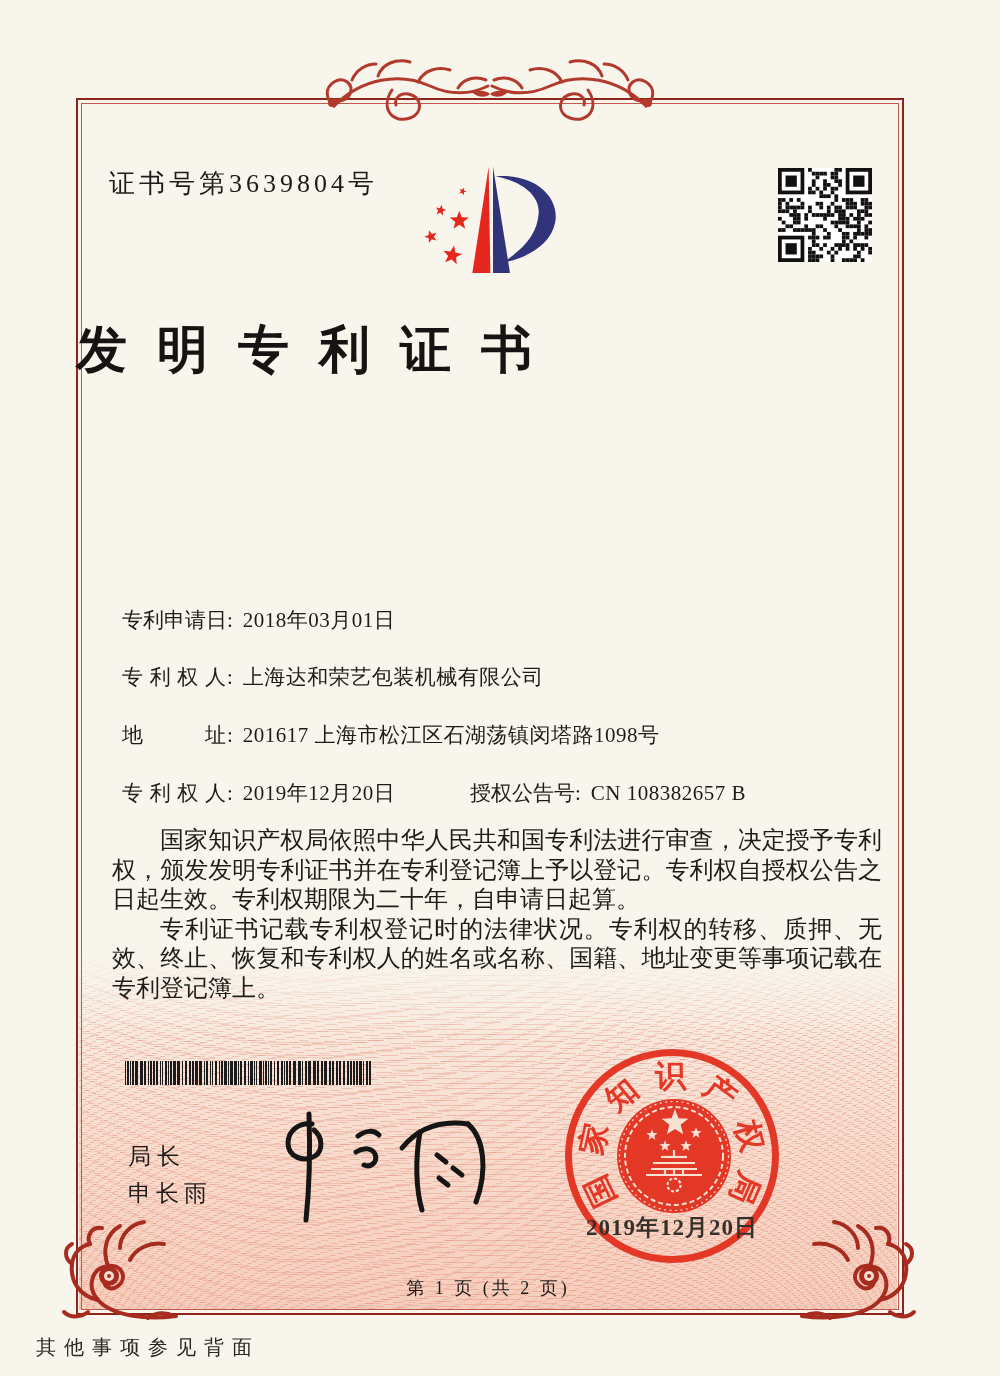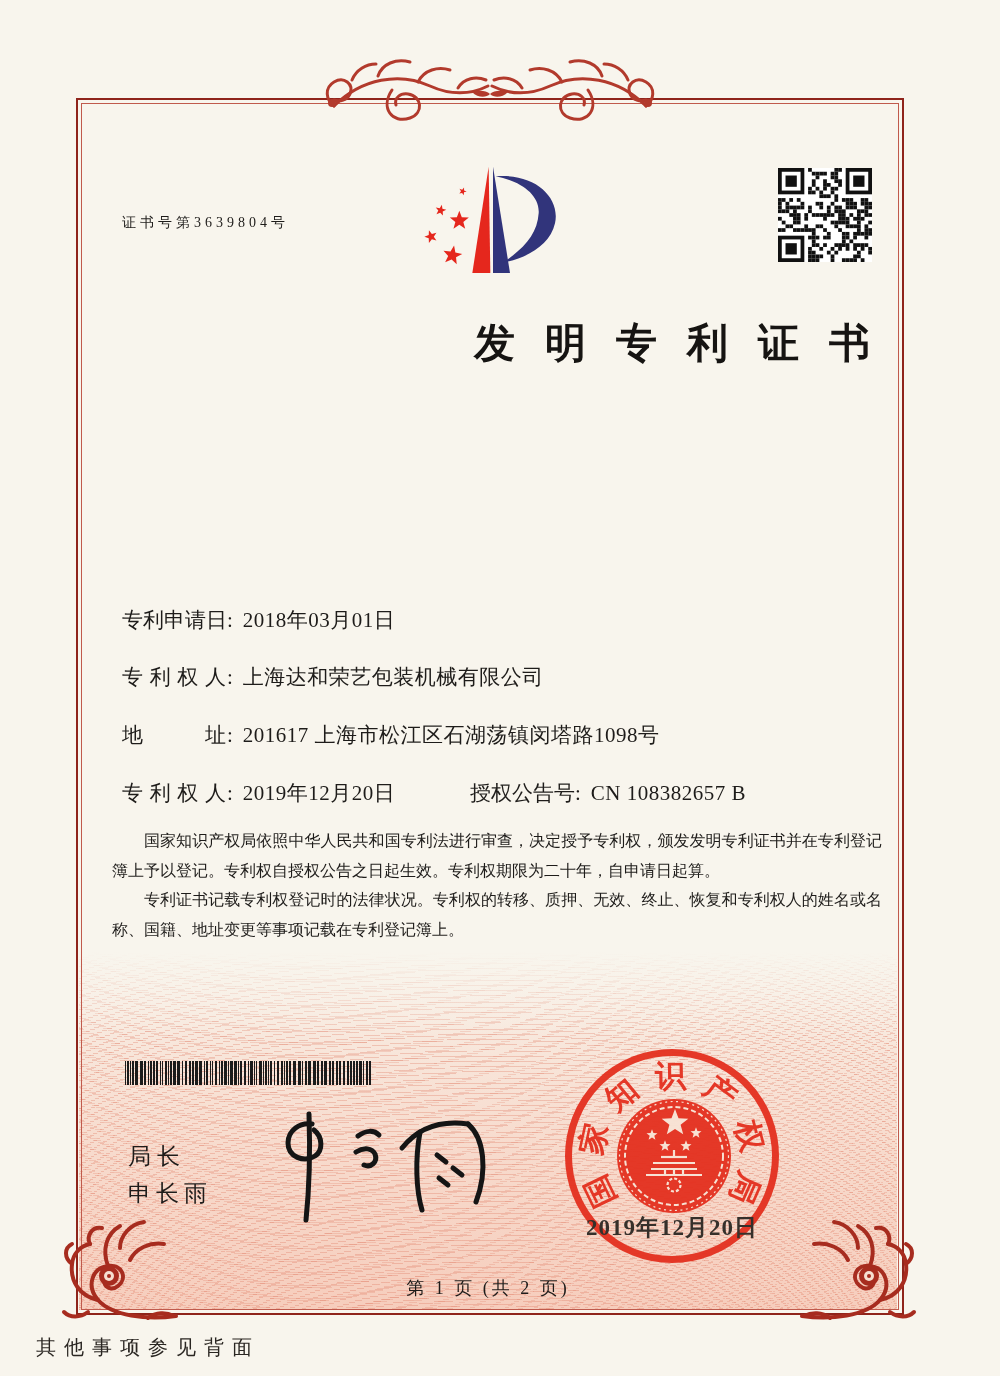--- a/index.html
+++ b/index.html
@@ -13,32 +13,32 @@
     border:2px solid #8f241b;z-index:1;}
   .frame::after{content:"";position:absolute;inset:3px;border:1px solid #c05a4c;}
   
   .guilloche{position:absolute;left:79px;top:952px;width:818px;height:358px;z-index:0;
     background:
       linear-gradient(180deg, rgba(248,245,237,1) 0%, rgba(248,245,237,0) 24%),
       repeating-radial-gradient(140% 90% at 50% 165%, rgba(220,110,85,0.30) 0 1px, rgba(255,255,255,0) 1px 6px),
       repeating-radial-gradient(120% 85% at 28% 175%, rgba(220,110,85,0.22) 0 1px, rgba(255,255,255,0) 1px 7px),
       linear-gradient(180deg, rgba(250,228,215,0.25) 0%, rgba(247,210,194,0.75) 55%, rgba(246,203,186,0.95) 100%);
   }
-  .cert-no{position:absolute;left:122px;top:166px;font-size:14px;letter-spacing:4px;z-index:2;margin-top:48px;}
+  .cert-no{position:absolute;left:109px;top:166px;font-size:26px;letter-spacing:4px;z-index:2;}
   .logo{position:absolute;left:420px;top:158px;width:150px;height:130px;z-index:2;}
   .qr{position:absolute;left:778px;top:168px;width:94px;height:94px;z-index:2;}
-  .title{position:absolute;left:76px;top:316px;width:824px;text-align:right;
-    font-size:41px;font-weight:600;letter-spacing:30px;color:#161412;z-index:2;}
+  .title{position:absolute;left:76px;top:316px;width:824px;text-align:left;
+    font-size:51px;font-weight:600;letter-spacing:30px;color:#161412;z-index:2;}
   .row{position:absolute;left:122px;height:30px;font-size:21px;white-space:nowrap;z-index:2;}
   .f-label{display:inline-block;width:104px;text-align:justify;text-align-last:justify;vertical-align:top;}
   .f-colon{display:inline-block;margin-left:1px;}
   .f-value{display:inline-block;margin-left:10px;letter-spacing:0.5px;}
   .row .second{position:absolute;left:348px;top:0;white-space:nowrap;}
   .paras{position:absolute;left:112px;top:826px;width:770px;z-index:2;
-    font-size:16px;line-height:29.5px;text-align:justify;}
+    font-size:24px;line-height:29.5px;text-align:justify;}
   .paras p{margin:0;text-indent:2em;}
   .barcode{position:absolute;left:125px;top:1061px;width:250px;height:24px;z-index:2;font-size:0;}
   .barcode i{display:inline-block;height:100%;background:#1b1b1b;}
   .sig-title{position:absolute;left:128px;top:1141px;font-size:23px;letter-spacing:6px;z-index:3;
     font-family:"Liberation Sans","DejaVu Sans",sans-serif;}
   .sig-name{position:absolute;left:128px;top:1178px;font-size:23px;letter-spacing:5px;z-index:3;
     font-family:"Liberation Sans","DejaVu Sans",sans-serif;}
   .signature{position:absolute;left:272px;top:1110px;width:232px;height:114px;z-index:3;}
   .seal{position:absolute;left:557px;top:1041px;width:230px;height:230px;z-index:3;opacity:0.95;}
   .seal-date{position:absolute;left:557px;top:1212px;width:230px;text-align:center;z-index:4;

